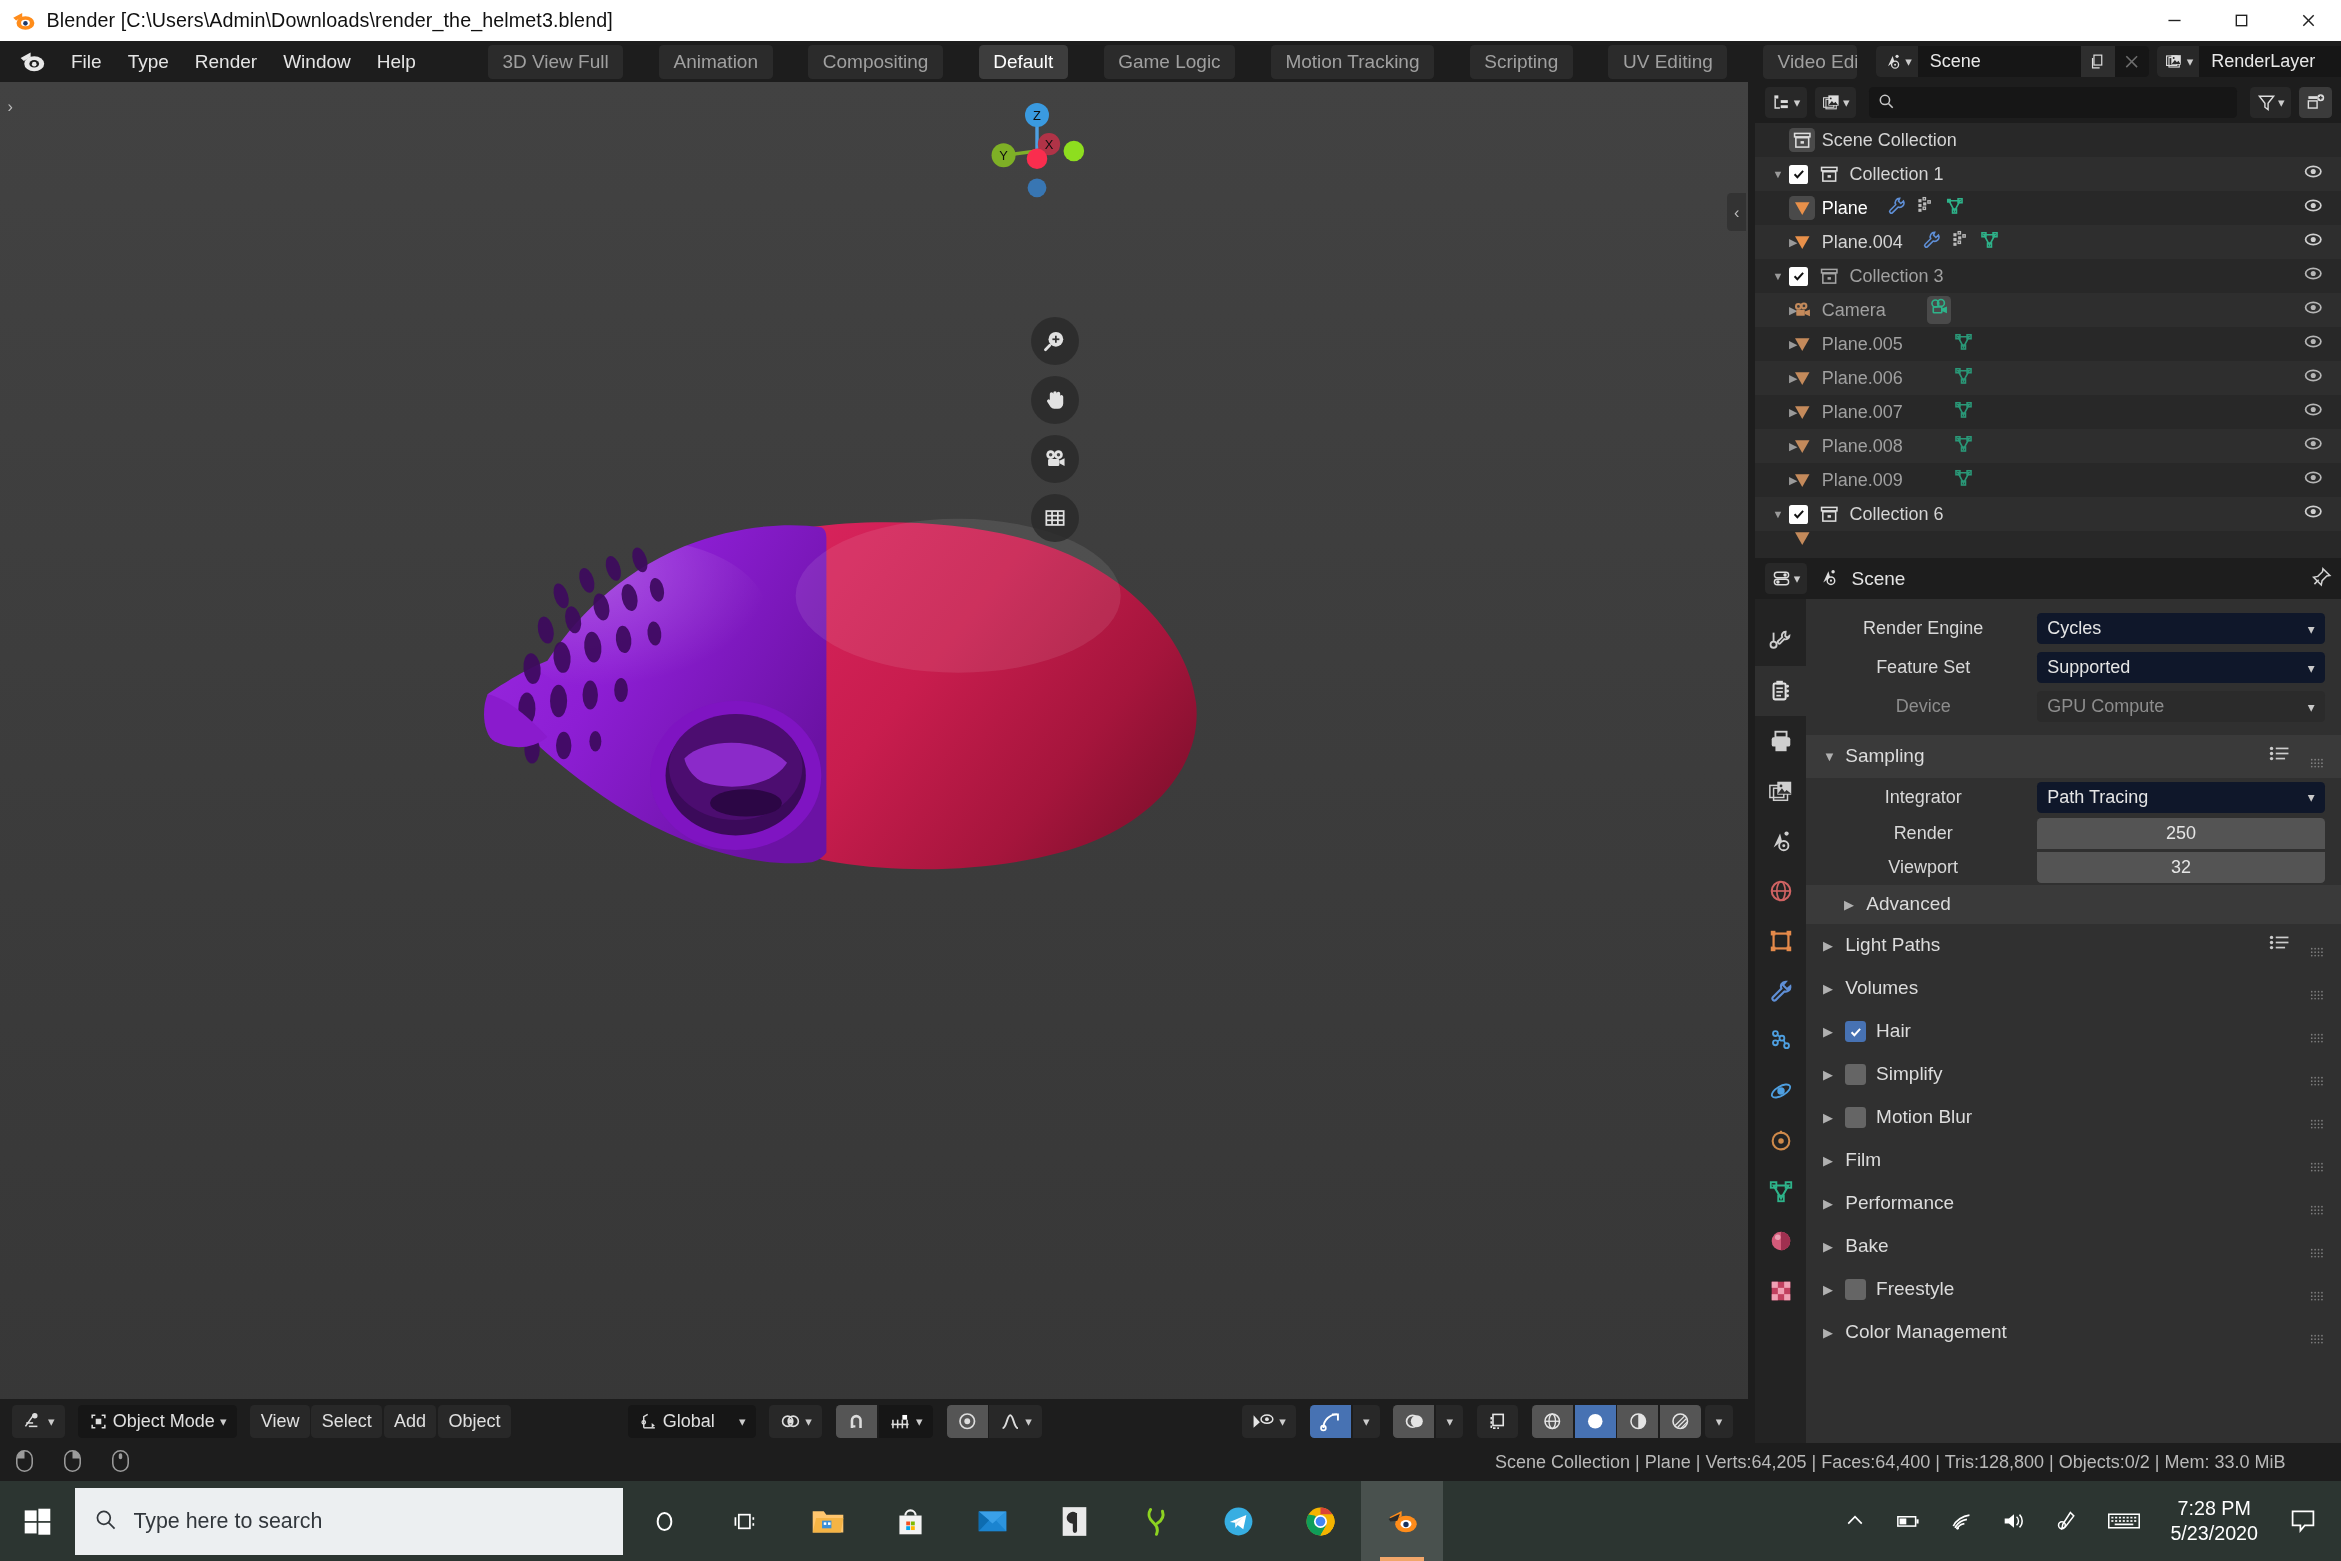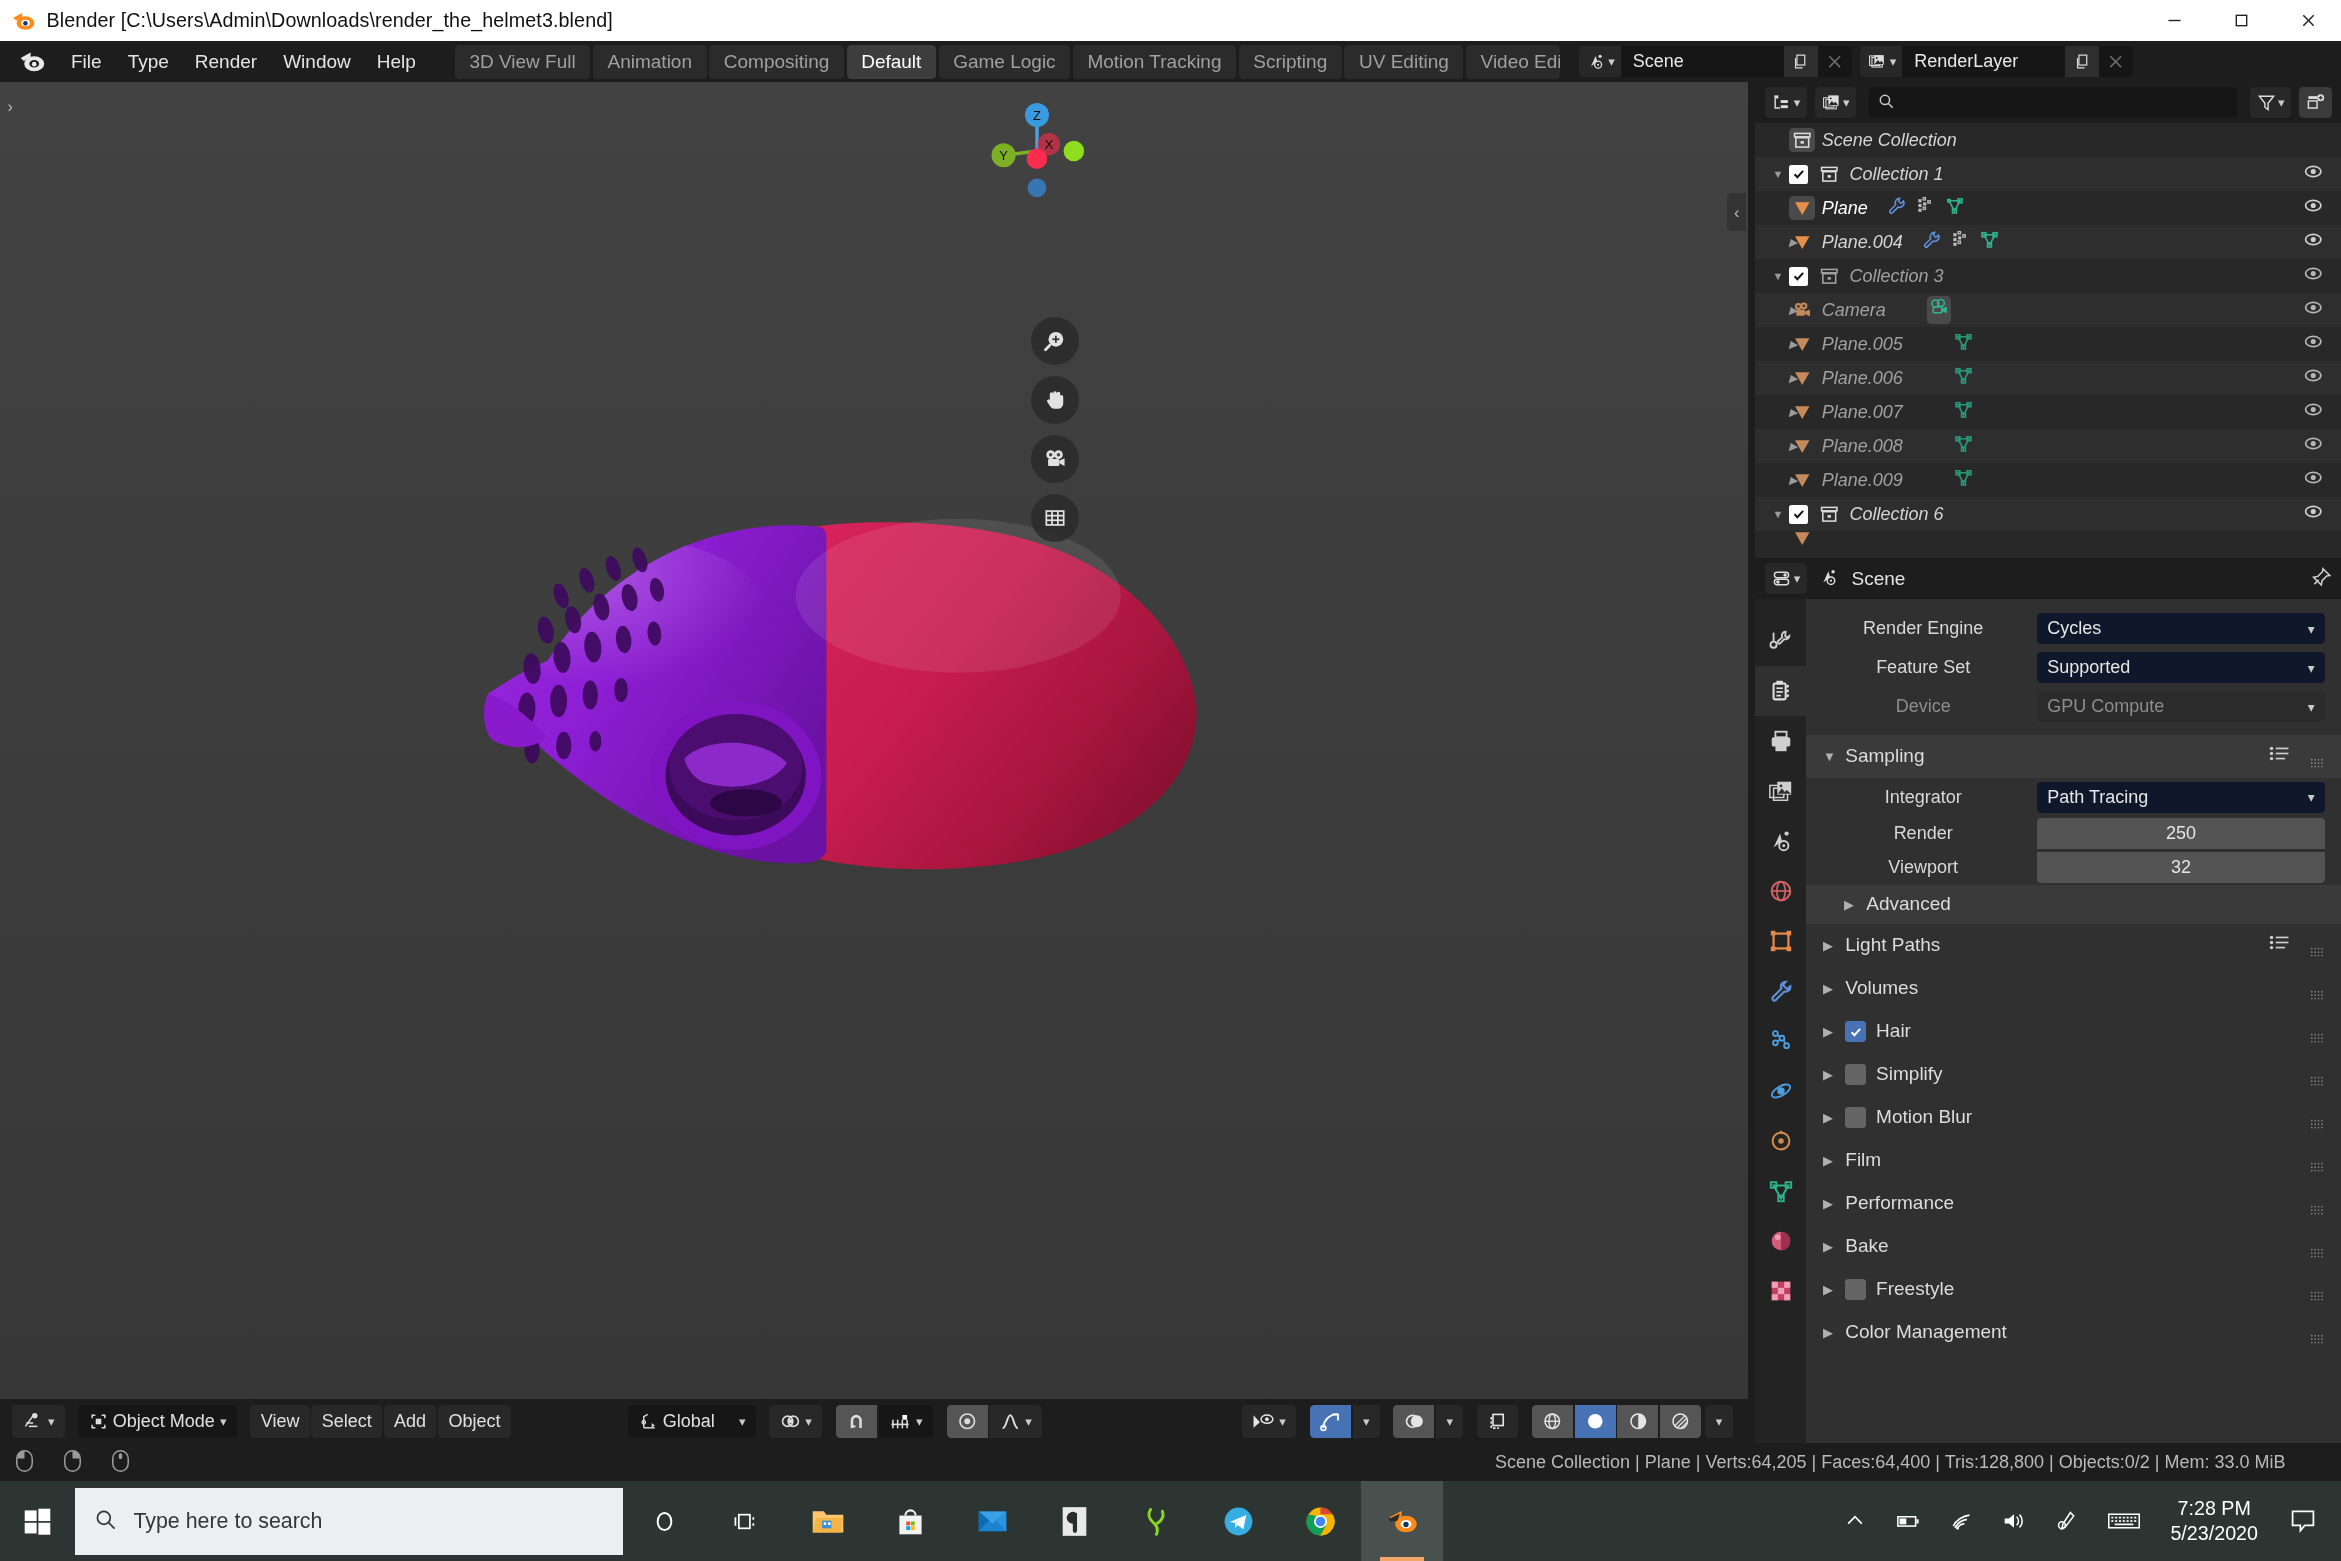--- a/index.html
+++ b/index.html
@@ -39,21 +39,21 @@
     display: flex; align-items: center;
   }
   .blender-logo { width: 29px; height: 29px; margin: 0 12px 0 17px; flex: 0 0 auto; }
   .menu-item {
     font-size: 19px; color: #e5e5e5; padding: 4.3px 13px; border-radius: 3.4px;
     white-space: nowrap;
   }
   .screen-tabs { display: flex; align-items: center; margin-left: 26px; gap: 2.6px; }
   .screen-tab {
     font-size: 19px; color: #a0a0a0; padding: 6px 14.6px;
-    background: #2b2b2b; border-radius: 4.3px; white-space: nowrap;
+    background: #2b2b2b; border-radius: 4.3px; white-space: nowrap; margin-left: 33px;
   }
   .screen-tab.active { background: #3d3d3d; color: #ffffff; }
   .topbar-right { display: flex; align-items: center; margin-left: 19px; gap: 8.6px; }
 
   .id-block { display: flex; align-items: center; background: #161616; border-radius: 4.3px; height: 31px; }
   .id-icon-btn {
     display: flex; align-items: center; gap: 2.6px;
     background: #282828; height: 31px; padding: 0 6px 0 7.7px;
     border-radius: 4.3px 0 0 4.3px;
   }
@@ -132,21 +132,21 @@
   .ol-search {
     flex: 1; height: 31px; background: #161616; border-radius: 4.3px;
     display: flex; align-items: center; padding: 0 8.6px; gap: 6.8px;
     margin: 0 5.1px;
   }
   .ol-search input {
     background: transparent; border: none; outline: none;
     color: #ddd; font-size: 17px; width: 100%;
     font-family: "Liberation Sans", sans-serif;
   }
-  .ol-tree { height: 435px; overflow: hidden; position: relative; font-style: italic; }
+  .ol-tree { height: 435px; overflow: hidden; position: relative; }
   .ol-row {
     display: flex; align-items: center; height: 34px; padding-left: 12px;
     font-size: 18px; color: #d4d4d4; position: relative;
   }
   .ol-row.alt { background: #2e2e2e; }
   .ol-row.dim { color: #a0a0a0; }
   .ol-disc {
     width: 22px; text-align: center; font-size: 11px; color: #9a9a9a; flex: 0 0 22px;
   }
   .ol-check {

